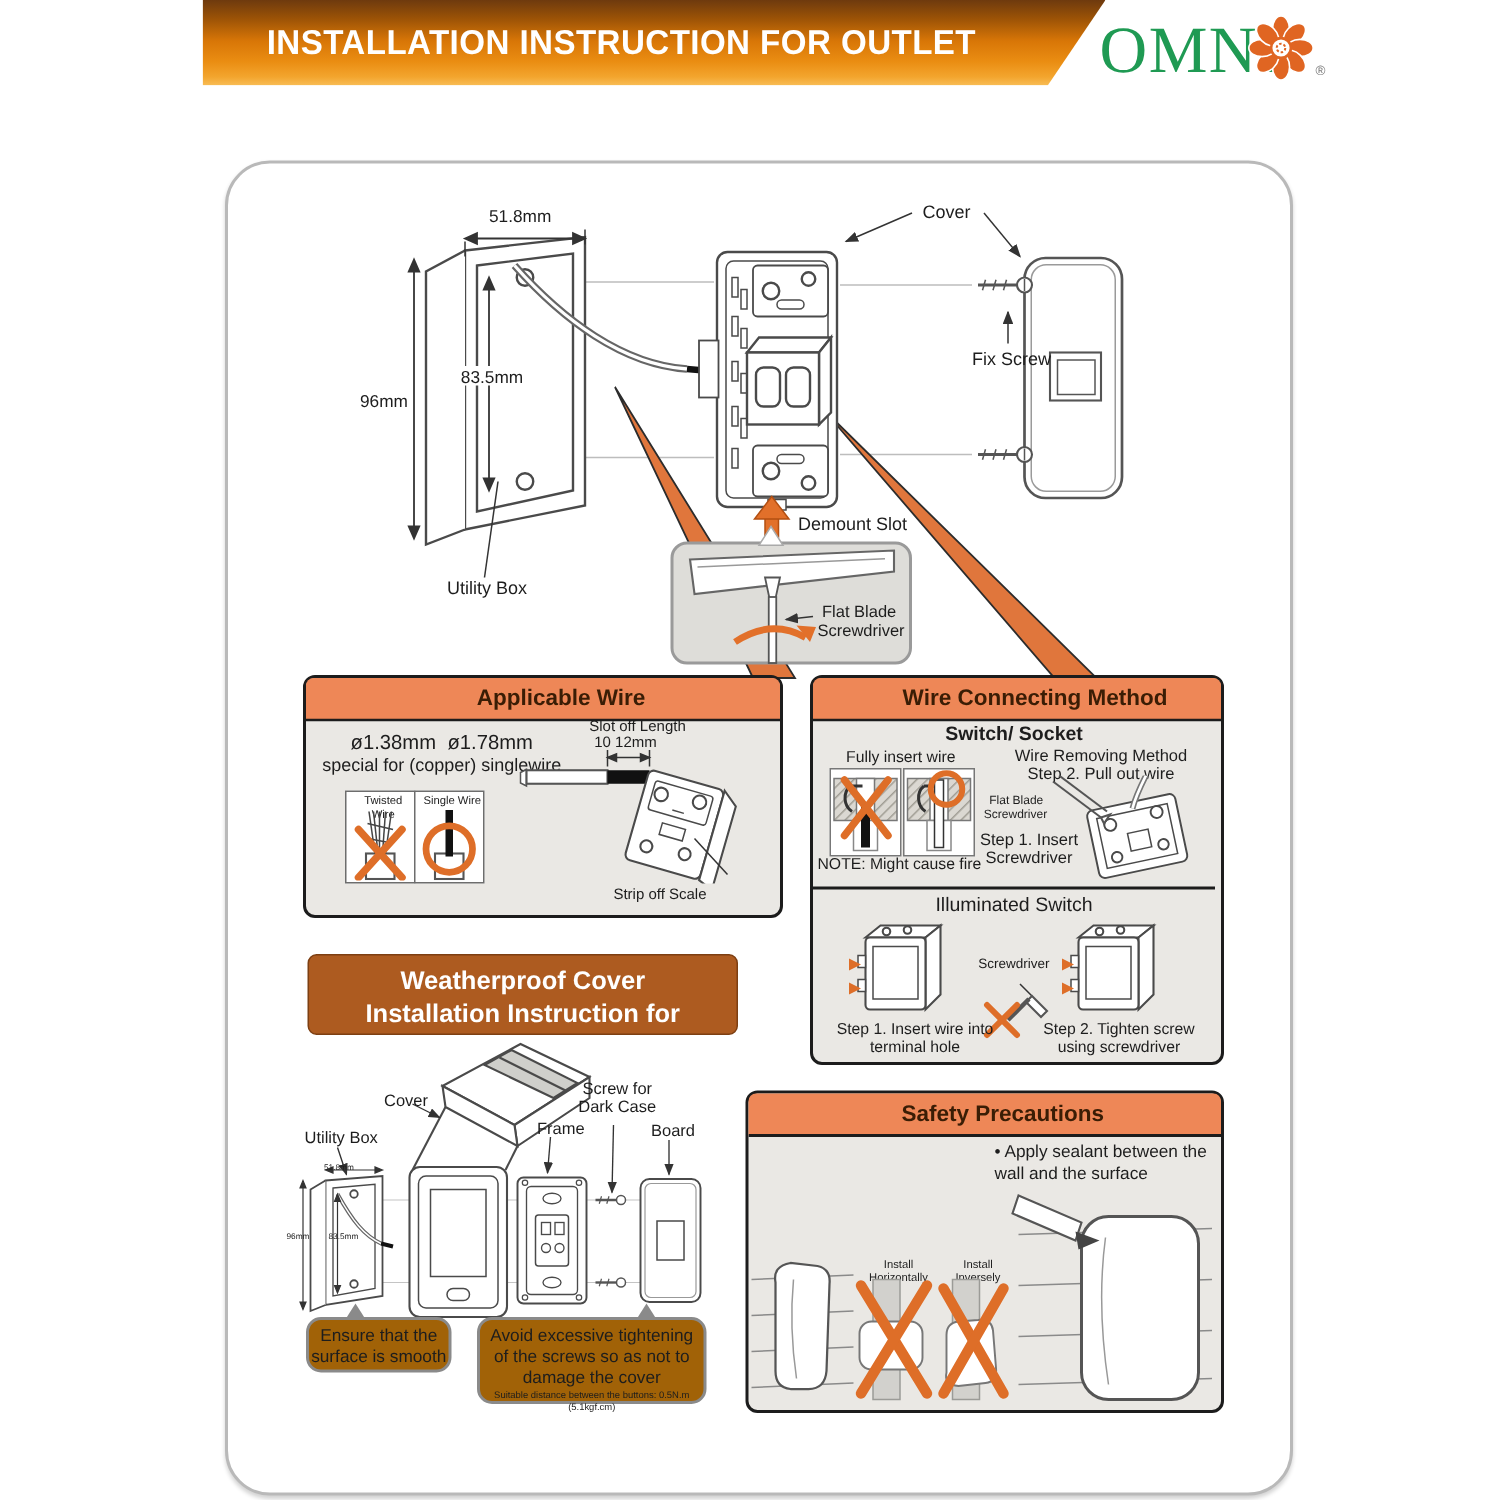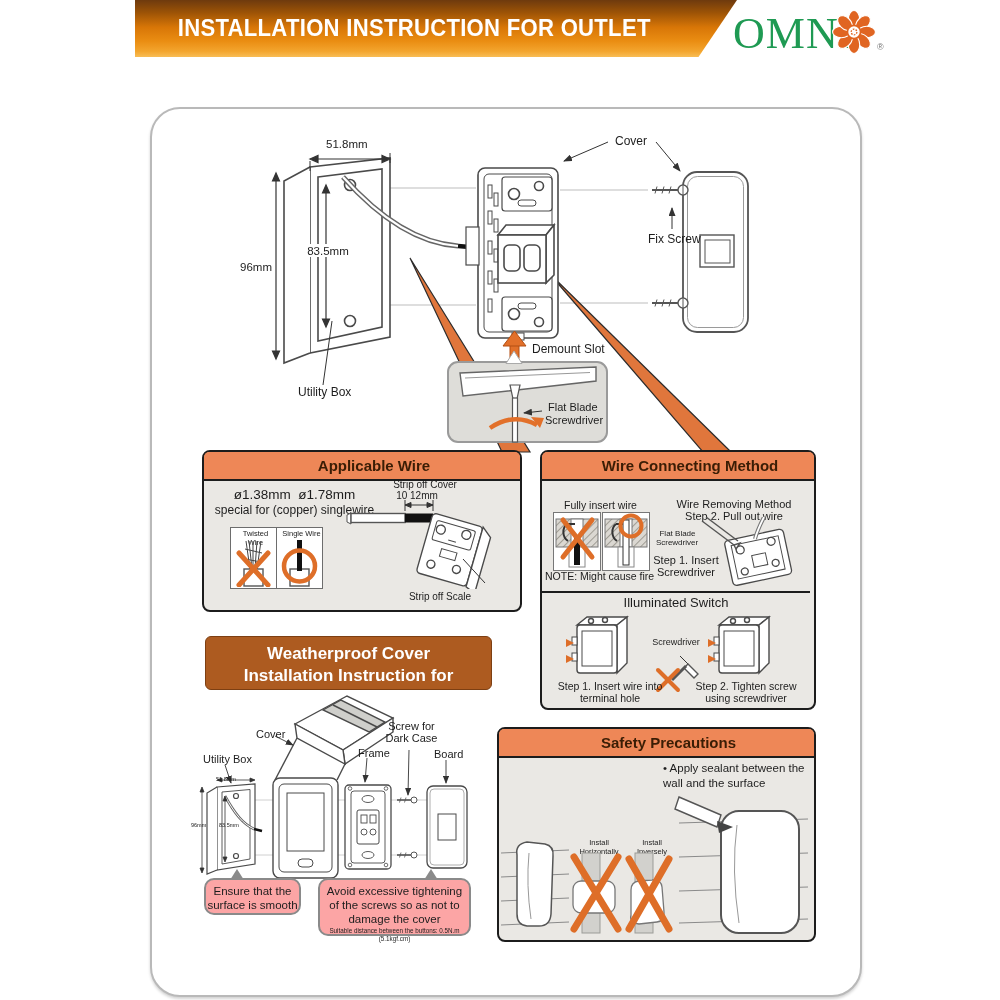--- a/index.html
+++ b/index.html
@@ -20,21 +20,21 @@
        border:2px solid #b9b9b9;border-radius:30px;box-shadow:0 2px 3px rgba(0,0,0,.18);}
   
   .sec{position:absolute;border:2px solid #1c1c1c;border-radius:8px;background:#eae8e4;}
   .sec-head{height:27px;background:#ee8757;border-bottom:2px solid #1c1c1c;border-radius:5px 5px 0 0;
        display:flex;align-items:center;justify-content:center;font-weight:bold;font-size:15px;color:#3a1d05;padding-left:24px;}
   .wp-title{position:absolute;background:#ad5b20;border:1px solid #7d3f12;border-radius:6px;color:#fff;
        font-weight:bold;font-size:17px;text-align:center;line-height:1.3;padding-top:6px;box-sizing:border-box;}
   .cell{position:absolute;border:1px solid #6d6d6d;background:#fff;}
   .cell .cl{position:absolute;top:1px;left:4px;right:0;text-align:center;font-size:7.5px;color:#222;}
   .mini{position:absolute;background:#fff;border:1px solid #777;}
-  .bubble{position:absolute;background:#fca5a5;border:2px solid #8a8a8a;border-radius:10px;text-align:center;
+  .bubble{position:absolute;background:#a16207;border:2px solid #8a8a8a;border-radius:10px;text-align:center;
        font-size:11.5px;color:#1d1d1d;line-height:1.22;box-sizing:border-box;padding-top:4px;}
   .tail{position:absolute;width:0;height:0;border-left:7px solid transparent;border-right:7px solid transparent;
        border-bottom:11px solid #8a8a8a;top:-11px;}
   .divline{position:absolute;border-top:2px solid #1c1c1c;}
 </style>
 </head>
 <body>
 
 <div class="page">
 
@@ -221,21 +221,21 @@
   </div>
   <div class="cell" style="left:276px;top:527px;width:45px;height:60px;">
     <div class="cl">Single Wire</div>
     <svg width="45" height="48" viewBox="0 0 45 48" style="position:absolute;top:11px;left:0;">
       <rect x="13" y="30" width="19" height="17" fill="#fff" stroke="#555" stroke-width="1.4"></rect>
       <rect x="20" y="1" width="5" height="31" fill="#111"></rect>
       <circle cx="22.5" cy="27" r="15.5" fill="none" stroke="#de6e28" stroke-width="4.5"></circle>
     </svg>
   </div>
 
-  <div class="lbl c" style="left:370px;top:479px;width:110px;font-size:10px;">Strip off Cover</div>
+  <div class="lbl c" style="left:370px;top:479px;width:110px;font-size:10px;">Slot off Length</div>
   <div class="lbl c" style="left:372px;top:490px;width:90px;font-size:10px;">10 12mm</div>
   <svg style="position:absolute;left:345px;top:497px;" width="168" height="92" viewBox="0 0 168 92">
     <g stroke="#333" stroke-width="1">
       <line x1="60" y1="8" x2="88" y2="8"></line>
       <polygon points="60,8 66,5.5 66,10.5" fill="#333"></polygon>
         <polygon points="88,8 82,5.5 82,10.5" fill="#333"></polygon>
       <line x1="60" y1="3" x2="60" y2="14"></line>
         <line x1="88" y1="3" x2="88" y2="14"></line>
     </g>
     <polygon points="2,18 6,16 6,27 2,25" fill="#fff" stroke="#555" stroke-width="1"></polygon>
@@ -252,20 +252,21 @@
       <rect x="96" y="54" width="16" height="8" stroke-width="1"></rect>
       <line x1="100" y1="44" x2="108" y2="44" stroke-width="1"></line>
     </g>
     <line x1="118" y1="62" x2="140" y2="86" stroke="#333" stroke-width="1"></line>
   </svg>
   <div class="lbl c" style="left:385px;top:591px;width:110px;font-size:10px;">Strip off Scale</div>
 
   <div class="sec" style="left:540px;top:450px;width:272px;height:256px;">
     <div class="sec-head">Wire Connecting Method</div>
   </div>
+  <div class="lbl c" style="left:540px;top:481px;width:272px;font-weight:bold;font-size:13px;">Switch/ Socket</div>
   <div class="lbl c" style="left:548px;top:499px;width:105px;font-size:10.5px;">Fully insert wire</div>
 
   <div class="mini" style="left:553px;top:512px;width:46px;height:57px;">
     <svg width="46" height="57" viewBox="0 0 46 57">
       <defs>
           <pattern id="h1" width="5" height="5" patternUnits="userSpaceOnUse" patternTransform="rotate(45)">
             <rect width="5" height="5" fill="#dbd8d2"></rect>
             <line x1="0" y1="0" x2="0" y2="5" stroke="#a09d94" stroke-width="2"></line>
           </pattern>
         </defs>

